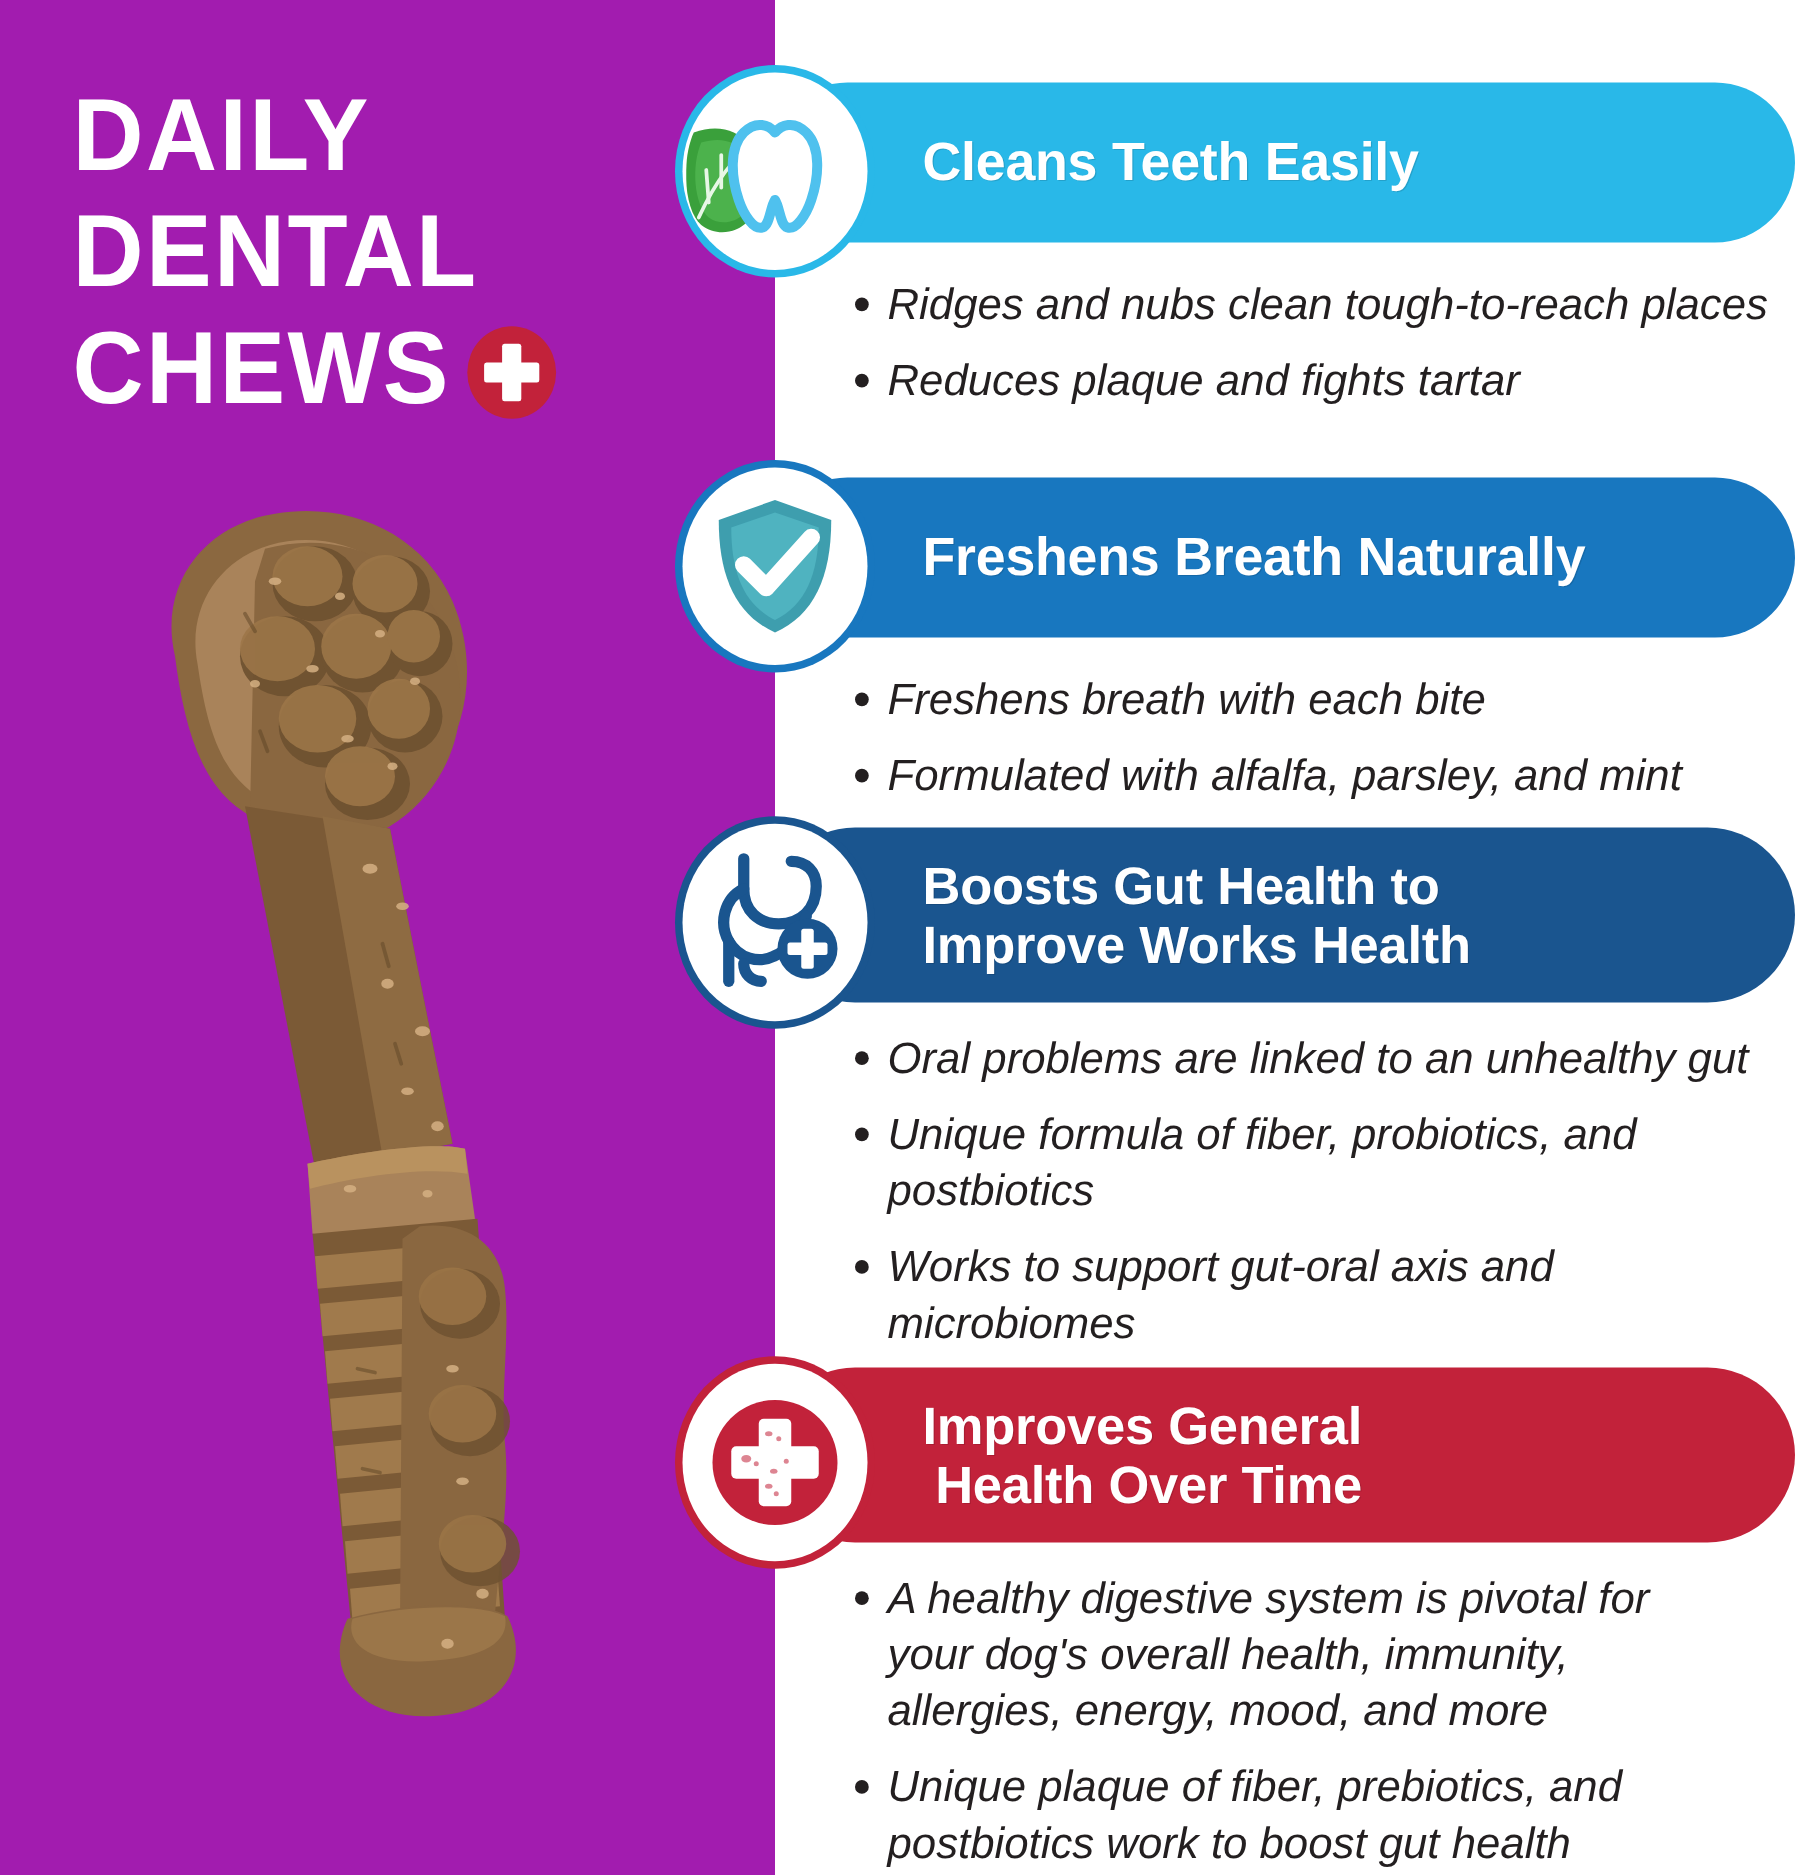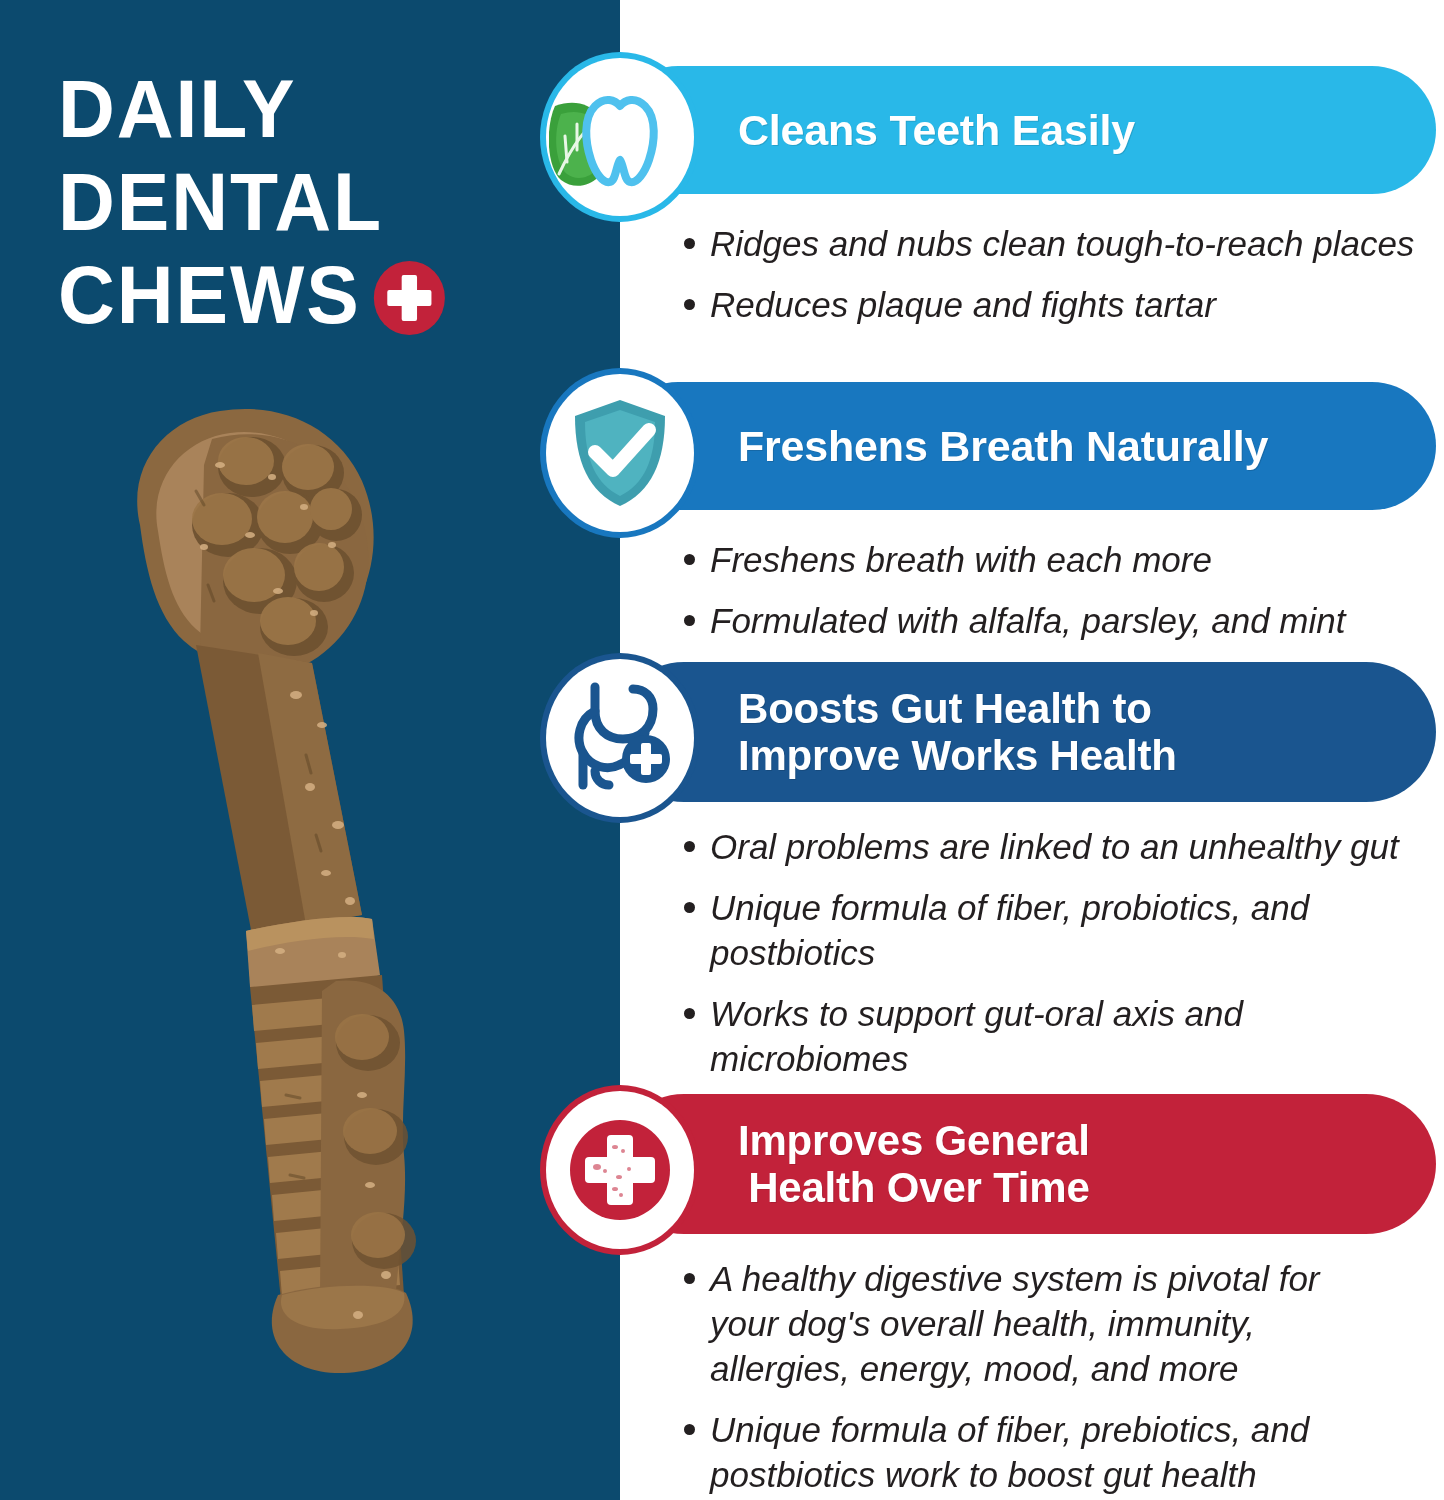--- a/index.html
+++ b/index.html
@@ -14,21 +14,21 @@
     width: 1444px; height: 1500px;
     background: #ffffff;
     overflow: hidden;
   }
 
   
   .left-panel {
     position: absolute;
     left: 0; top: 0;
     width: 620px; height: 1500px;
-    background: #0c4a6e;
+    background: #a21caf;
     padding-left: 40px;
   }
   .title-block {
     position: absolute;
     left: 58px; top: 62px;
     width: 430px;
   }
   .title-line {
     font-family: "Liberation Sans", sans-serif;
     font-weight: 700;
@@ -284,21 +284,21 @@
         <svg width="142" height="142" viewBox="0 0 142 142" xmlns="http://www.w3.org/2000/svg">
           <circle cx="71" cy="71" r="62" fill="#ffffff"></circle>
           <path d="M71 18 L116 34 C116 80 102 110 71 124 C40 110 26 80 26 34 Z" fill="#3E9EAE"></path>
           <path d="M71 28 L106 40 C106 78 95 102 71 114 C47 102 36 78 36 40 Z" fill="#4FB3C0"></path>
           <path d="M46 70 L64 88 L100 48" fill="none" stroke="#ffffff" stroke-width="14" stroke-linecap="round" stroke-linejoin="round"></path>
         </svg>
       </div>
       <div class="bullets" style="left:684px; top:155px;">
         <div class="bullet">
           <span class="dot"></span>
-          <span class="btext">Freshens breath with each more</span>
+          <span class="btext">Freshens breath with each bite</span>
         </div>
         <div class="bullet">
           <span class="dot"></span>
           <span class="btext">Formulated with alfalfa, parsley, and mint</span>
         </div>
       </div>
     </div>
 
     <div class="section" style="top:662px;">
       <div class="bar" style="left:614px; width:822px; background:#1A558F; top:0; height:140px; border-radius:70px;">
@@ -366,19 +366,19 @@
           </g>
         </svg>
       </div>
       <div class="bullets" style="left:684px; top:162px;">
         <div class="bullet">
           <span class="dot"></span>
           <span class="btext" style="max-width:680px;">A healthy digestive system is pivotal for your dog's overall health, immunity, allergies, energy, mood, and more</span>
         </div>
         <div class="bullet">
           <span class="dot"></span>
-          <span class="btext" style="max-width:690px;">Unique formula of fiber, prebiotics, and postbiotics work to boost gut health</span>
+          <span class="btext" style="max-width:690px;">Unique plaque of fiber, prebiotics, and postbiotics work to boost gut health</span>
         </div>
       </div>
     </div>
 
   </div>
 </div>
 
 </body></html>

